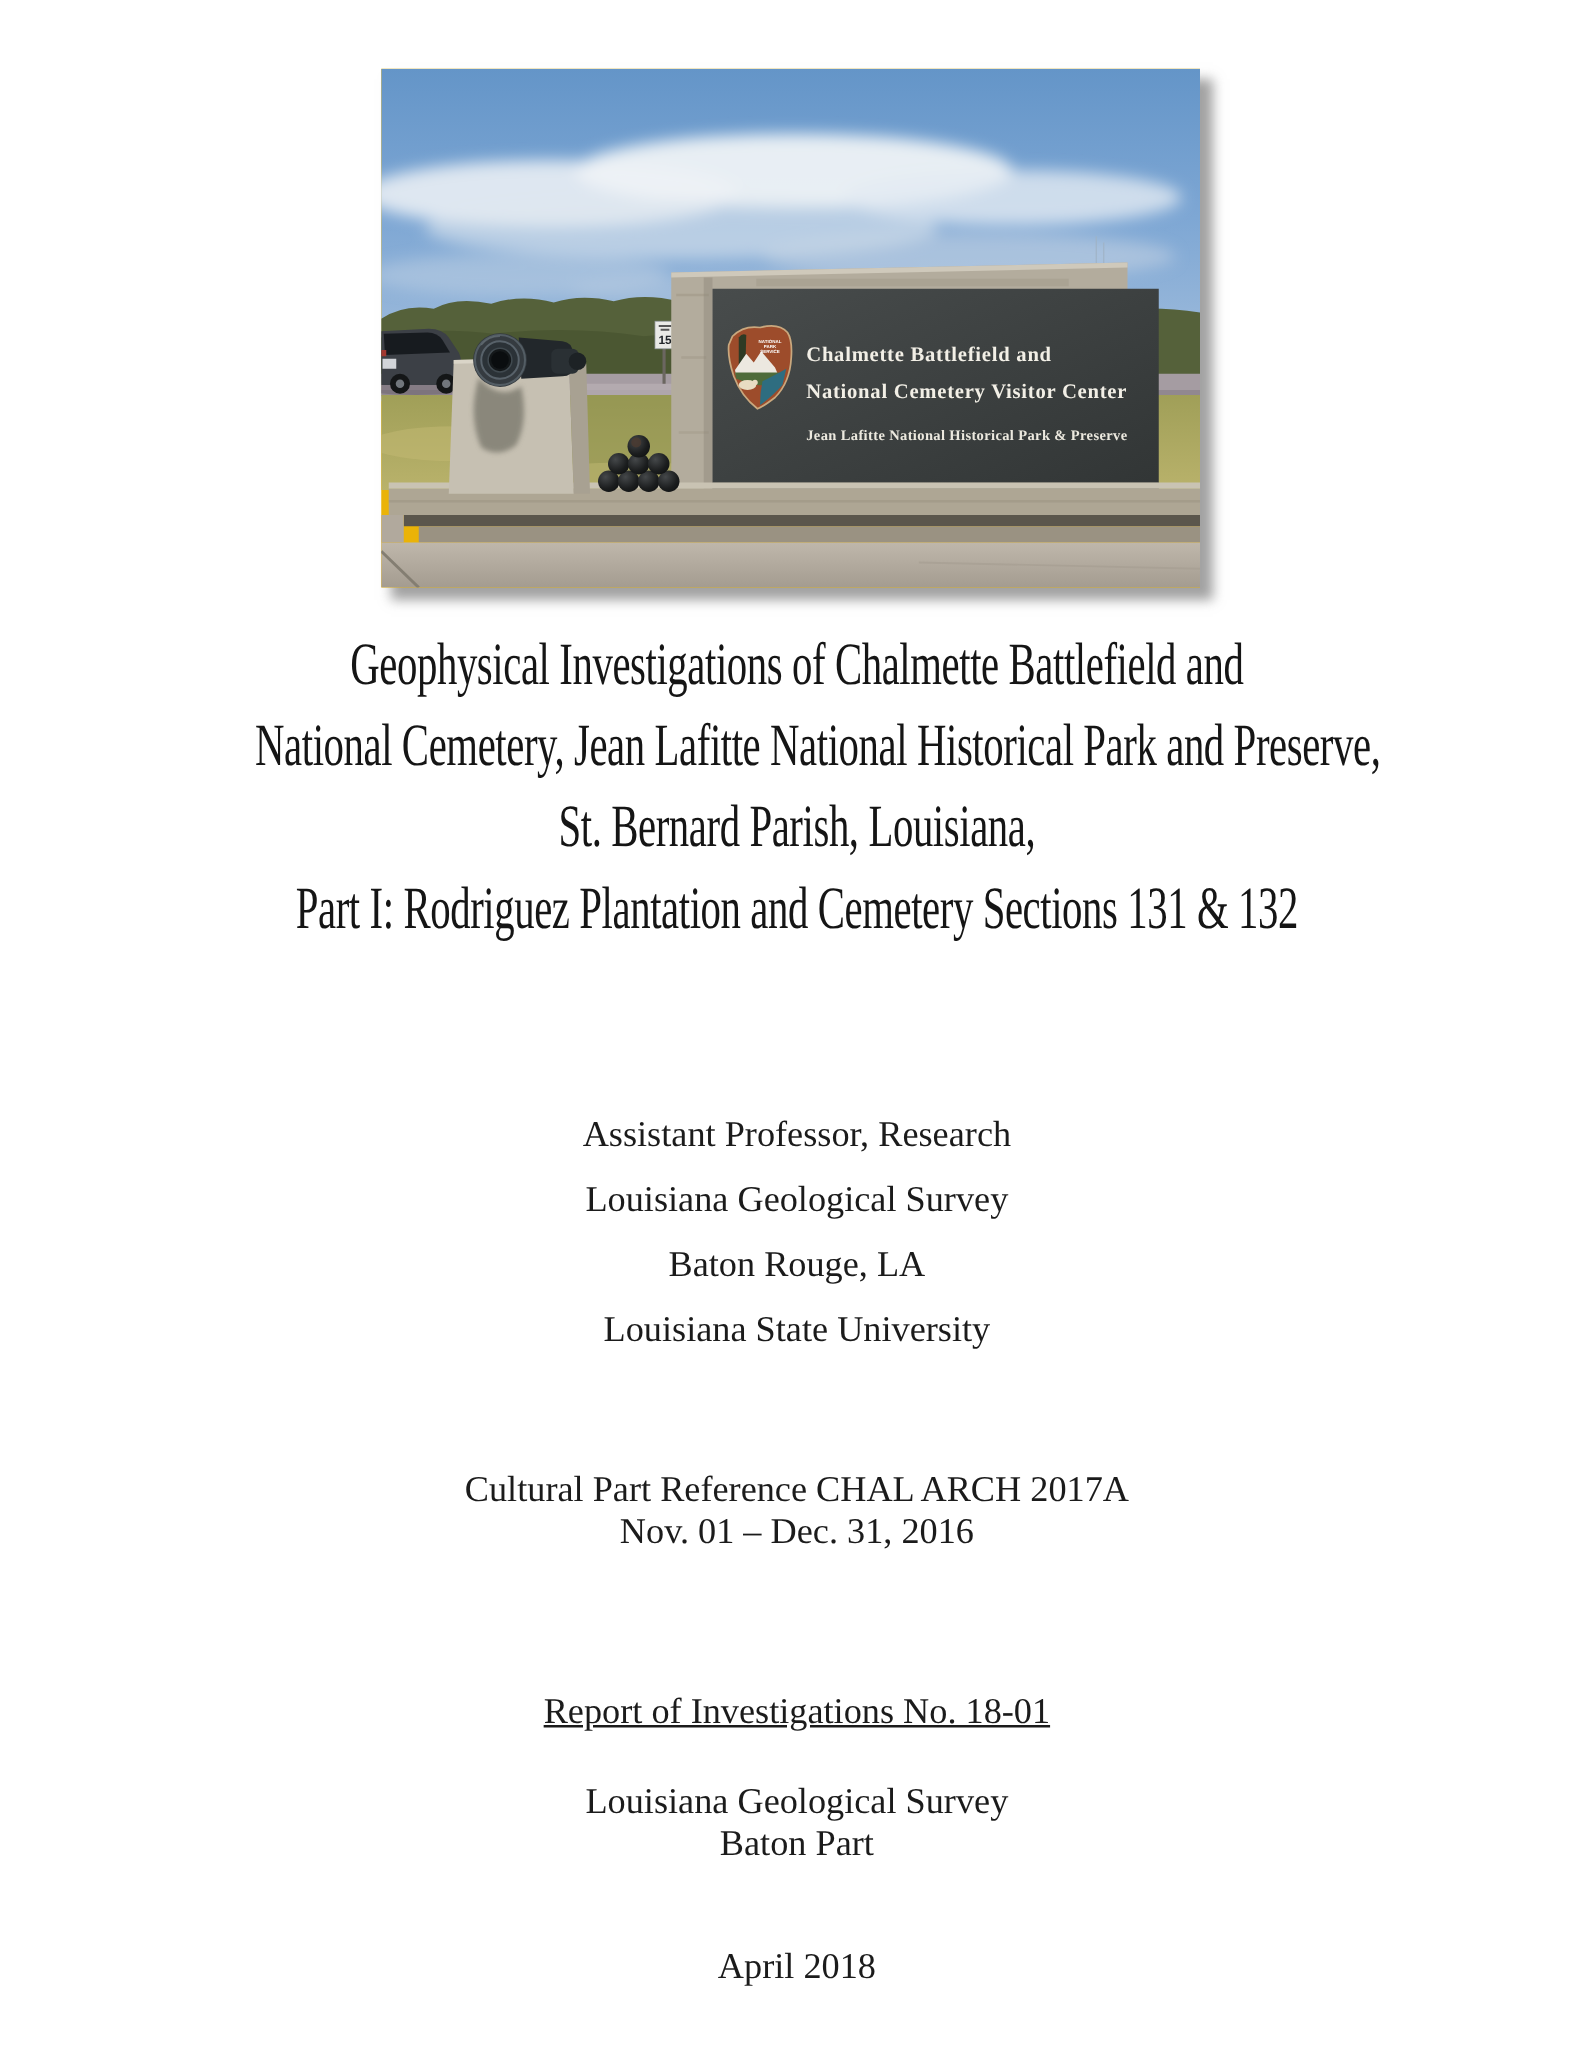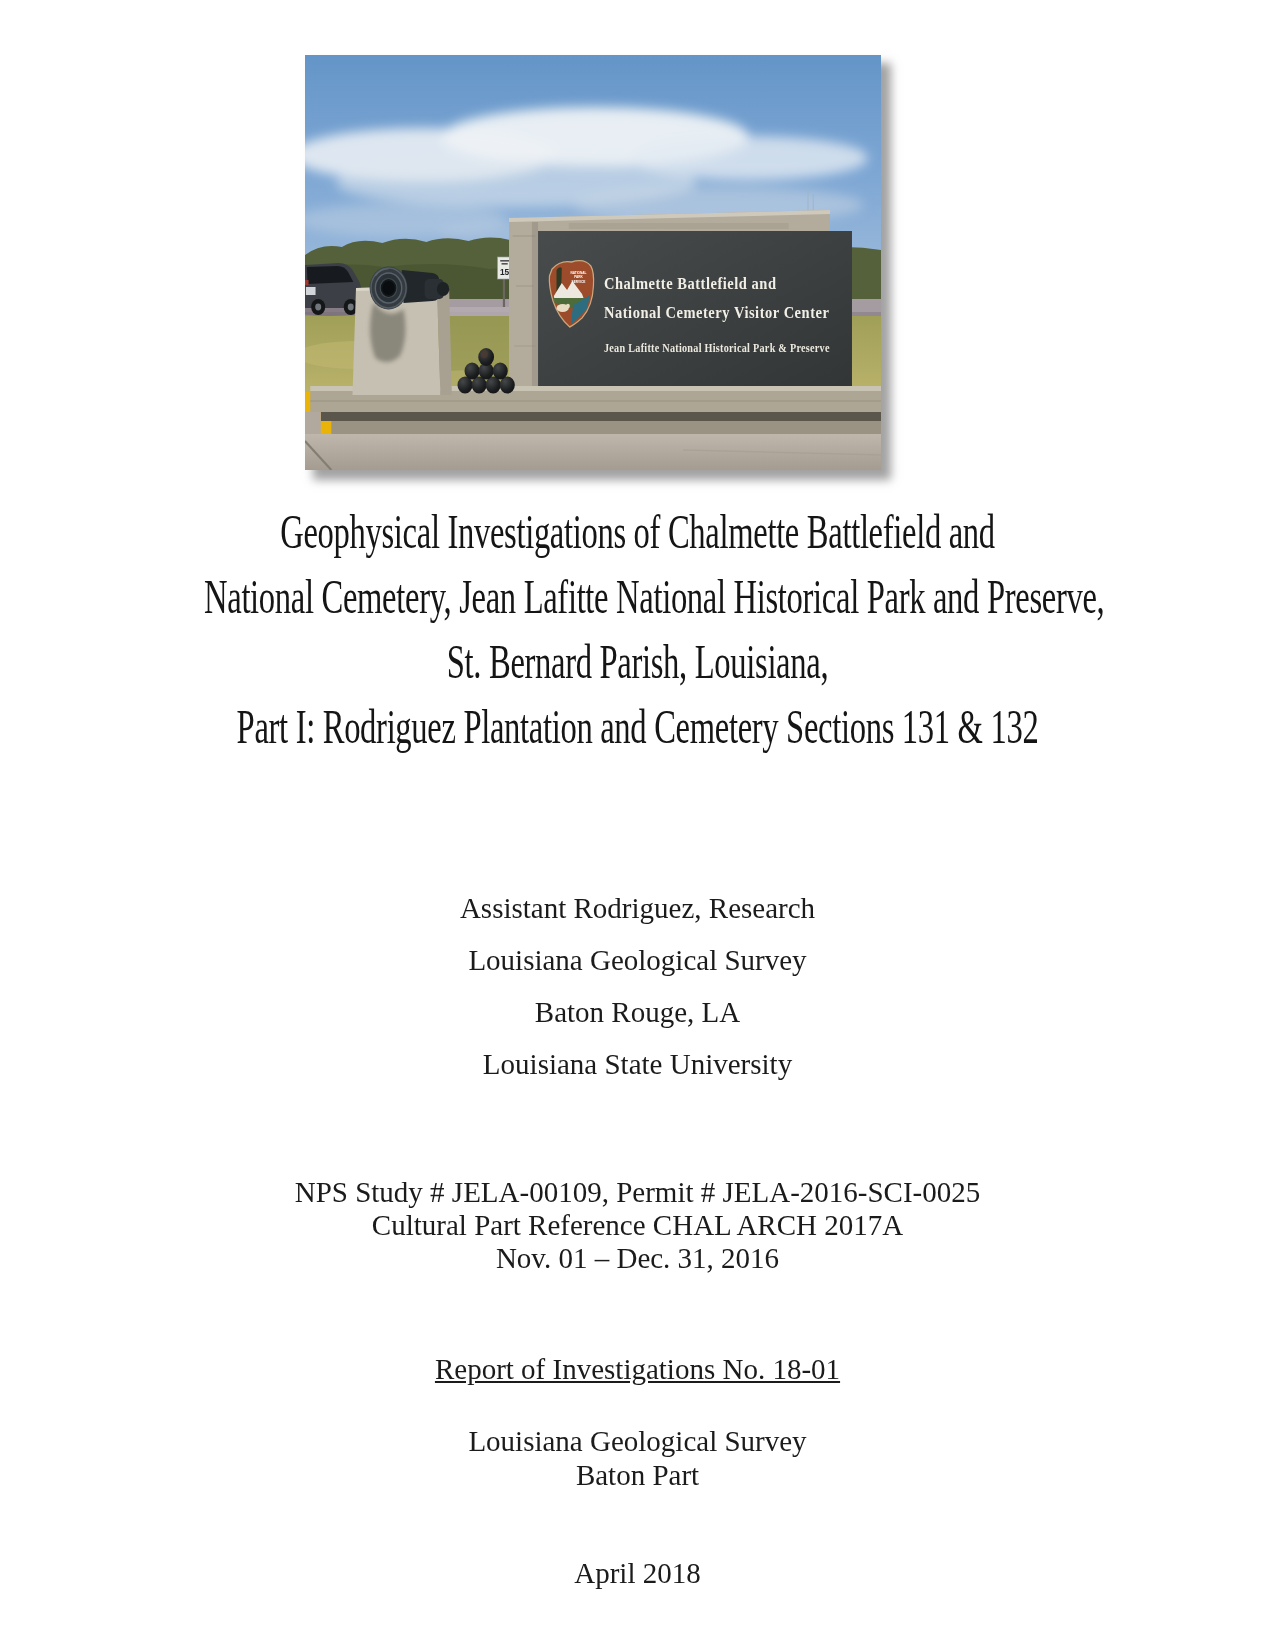--- a/index.html
+++ b/index.html
@@ -2,21 +2,21 @@
 <html><head>
 <meta charset="utf-8">
 <style>
   html,body { margin:0; padding:0; background:#ffffff; }
   .page {
     position:relative; width:1275px; height:1650px; background:#ffffff;
     font-family:"Liberation Serif", serif; color:#1b1b1b; overflow:hidden;
   }
   
   .photo {
-    position:absolute; left:305px; top:55px; width:576px; height:415px; margin:0;
+    position:absolute; left:305px; top:55px; width:655px; height:415px; margin:0;
     box-shadow: 9px 9px 9px 1px rgba(105,105,105,0.62);
     background:#eab308;
   }
   .photo svg { display:block; width:100%; height:100%; }
   .sign-line { font-family:"Liberation Serif", serif; font-weight:bold; fill:#f2efe6; letter-spacing:0.6px; }
   .sign-sub  { font-family:"Liberation Serif", serif; font-weight:bold; fill:#ece9df; letter-spacing:0.3px; }
   .nps-tiny  { font-family:"Liberation Sans", sans-serif; font-weight:bold; fill:#ffffff; }
   
   .tblock { position:absolute; left:0; width:1275px; text-align:center; }
   .title { top:499px; font-size:48px; line-height:65px; color:#151515;
@@ -204,28 +204,27 @@
   </figure>
 
   <div class="tblock title">
     <div>Geophysical Investigations of Chalmette Battlefield and</div>
     <div>National Cemetery, Jean Lafitte National Historical Park and Preserve,</div>
     <div>St. Bernard Parish, Louisiana,</div>
     <div>Part I: Rodriguez Plantation and Cemetery Sections 131 &amp; 132</div>
   </div>
 
   <div class="tblock author body29">
-    <div>Assistant Rodriguez, Research</div>
+    <div>Assistant Professor, Research</div>
     <div>Louisiana Geological Survey</div>
     <div>Baton Rouge, LA</div>
     <div>Louisiana State University</div>
   </div>
 
   <div class="tblock study body29">
-    <div>NPS Study # JELA-00109, Permit # JELA-2016-SCI-0025</div>
     <div>Cultural Part Reference CHAL ARCH 2017A</div>
     <div>Nov. 01 – Dec. 31, 2016</div>
   </div>
 
   <div class="tblock report body29">
     <div>Report of Investigations No. 18-01</div>
   </div>
 
   <div class="tblock publisher body29">
     <div>Louisiana Geological Survey</div>

